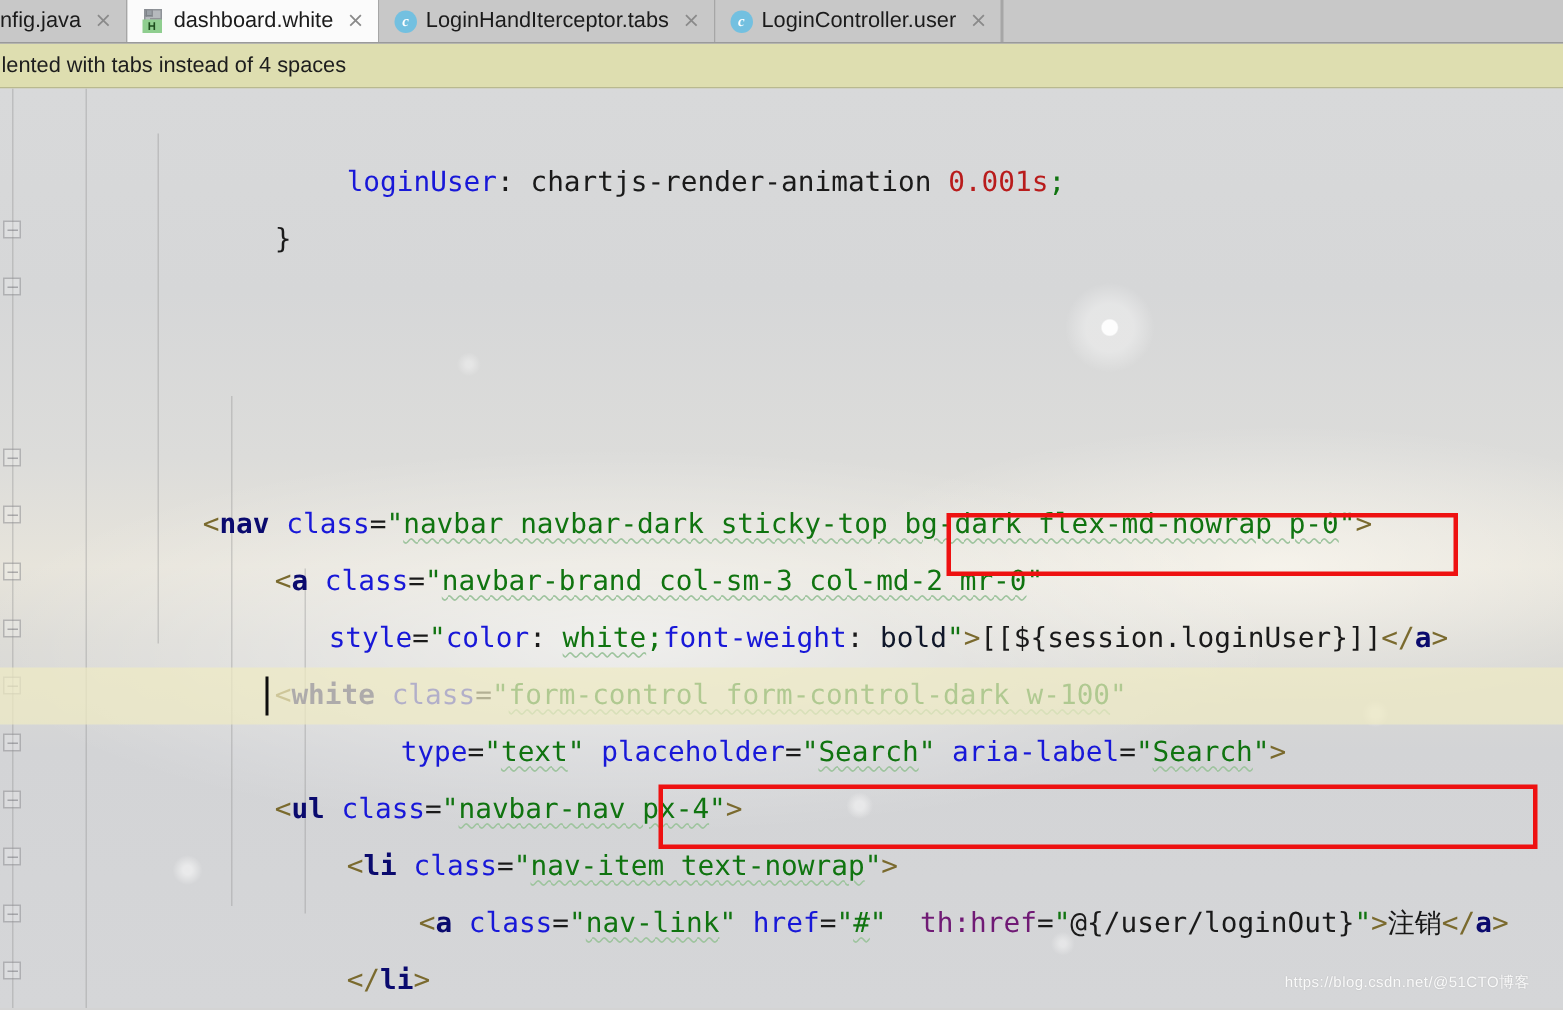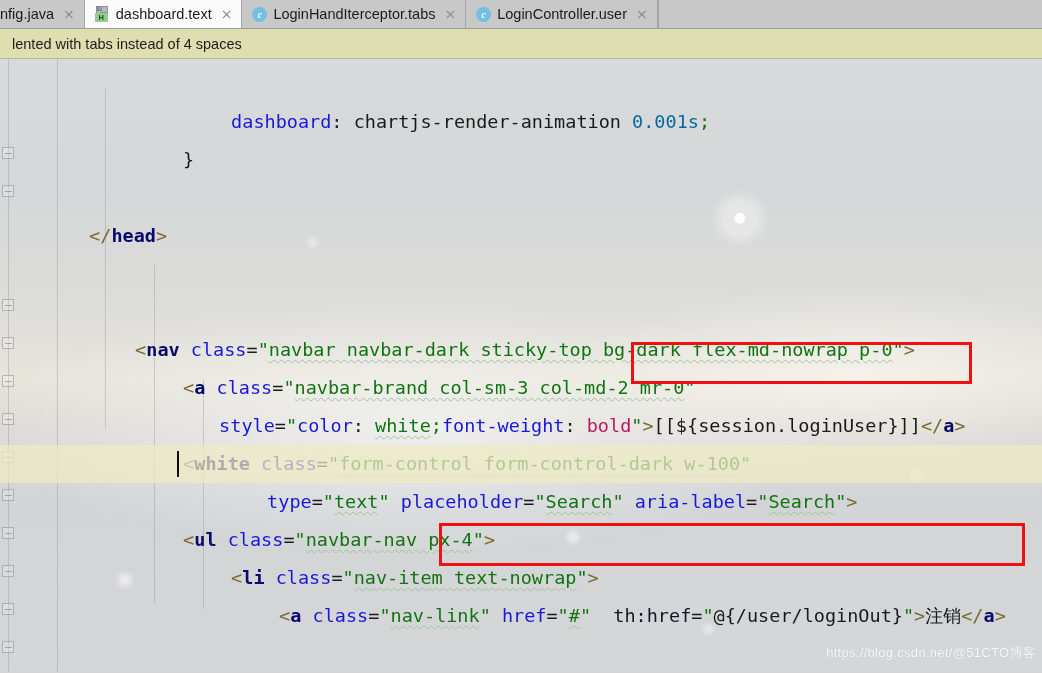--- a/index.html
+++ b/index.html
@@ -102,21 +102,21 @@
     font-weight: bold;
   }
 
   
   .warnbar {
     height: 30px;
     background: #dedeb0;
     border-bottom: 1px solid #b9b98f;
     display: flex;
     align-items: center;
-    padding-left: 12px;
+    padding-left: 1px;
     box-sizing: border-box;
     font-size: 14.5px;
     color: #1d1d1d;
     overflow: hidden;
     white-space: nowrap;
   }
 
   
   .editor {
     position: relative;
@@ -179,26 +179,26 @@
   }
   .line .txt { padding-left: 0; }
   .line.current {
     background: rgba(238,234,196,0.72);
   }
 
   
   .tag    { color: #0a0a6e; font-weight: bold; }
   .brk    { color: #7a6a2e; }
   .attr   { color: #1818d8; }
-  .thattr { color: #0f172a; }
+  .thattr { color: #701a75; }
   .val    { color: #107410; }
   .q      { color: #107410; }
-  .num    { color: #0369a1; text-align: center; }
+  .num    { color: #b91c1c; text-align: center; }
   .punc   { color: #107410; }
-  .olive  { color: #be185d; }
+  .olive  { color: #0f172a; }
   .plain  { color: #1a1a1a; }
   .cjk    { color: #161616; font-family: "DejaVu Sans", sans-serif; font-size: 18px; }
 
   
   .sq {
     text-decoration: underline;
     text-decoration-style: wavy;
     text-decoration-color: #9ec49e;
     text-decoration-thickness: 1px;
     text-underline-offset: 3px;
@@ -238,23 +238,23 @@
     position: absolute;
     border: 3px solid #ee1111;
     box-sizing: border-box;
     pointer-events: none;
     background: transparent;
   }
 
   
   .watermark {
     position: absolute;
-    right: 6px;
+    right: 22px;
     bottom: 10px;
-    font-size: 13px;
+    font-size: 10px;
     color: rgba(255,255,255,0.95);
     text-shadow: 0 0 1px rgba(150,150,150,0.55);
     letter-spacing: 0.3px;
     font-family: "Liberation Sans", sans-serif;
     white-space: nowrap;
     opacity: 0.95;
   }
 </style>
 </head>
 <body>
@@ -267,21 +267,21 @@
       <span class="label">nfig.java</span>
       <span class="close">×</span>
     </div>
 
     <div class="tab active">
       <span class="ficon html">
         <span class="page"></span>
           <span class="fold"></span>
           <span class="badge">H</span>
       </span>
-      <span class="label">dashboard.text</span>
+      <span class="label">dashboard.white</span>
       <span class="close">×</span>
     </div>
 
     <div class="tab">
       <span class="ficon java">
         <span class="circ">c</span>
       </span>
       <span class="label">LoginHandIterceptor.tabs</span>
       <span class="close">×</span>
     </div>
@@ -323,34 +323,31 @@
       <div class="fold" style="top:468px"></div>
       <div class="fold" style="top:506px"></div>
       <div class="fold" style="top:544px"></div>
       <div class="fold" style="top:582px"></div>
     </div>
 
     <div class="code">
 
       
       <div class="line" style="top:6px">
-        <span class="txt" style="padding-left:142px"><span class="attr">dashboard</span><span class="plain">: </span><span class="plain">chartjs-render-animation </span><span class="num">0.001s</span><span class="punc">;</span></span>
+        <span class="txt" style="padding-left:142px"><span class="attr">loginUser</span><span class="plain">: </span><span class="plain">chartjs-render-animation </span><span class="num">0.001s</span><span class="punc">;</span></span>
       </div>
 
       
       <div class="line" style="top:44px">
         <span class="txt" style="padding-left:94px"><span class="plain">}</span></span>
       </div>
 
       
 
       
-      <div class="line" style="top:120px">
-        <span class="txt" style="padding-left:-2px"><span class="brk">&lt;/</span><span class="tag">head</span><span class="brk">&gt;</span></span>
-      </div>
 
       
       <div class="line" style="top:158px">
         <span class="txt"></span>
       </div>
 
       
 
       
       <div class="line" style="top:234px">
@@ -386,20 +383,23 @@
       <div class="line" style="top:462px">
         <span class="txt" style="padding-left:142px"><span class="brk">&lt;</span><span class="tag">li</span><span class="plain"> </span><span class="attr">class</span><span class="plain">=</span><span class="q">"</span><span class="val sq">nav-item text-nowrap</span><span class="q">"</span><span class="brk">&gt;</span></span>
       </div>
 
       
       <div class="line" style="top:500px">
         <span class="txt" style="padding-left:190px"><span class="brk">&lt;</span><span class="tag">a</span><span class="plain"> </span><span class="attr">class</span><span class="plain">=</span><span class="q">"</span><span class="val sq">nav-link</span><span class="q">"</span><span class="plain"> </span></span><span class="txt"><span class="attr">href</span><span class="plain">=</span><span class="q">"</span><span class="val sq">#</span><span class="q">"</span><span class="plain">  </span><span class="thattr">th:href</span><span class="plain">=</span><span class="q">"</span><span class="plain">@{/user/loginOut}</span><span class="q">"</span><span class="brk">&gt;</span><span class="cjk">注销</span><span class="brk">&lt;/</span><span class="tag">a</span><span class="brk">&gt;</span></span>
       </div>
 
       
+      <div class="line" style="top:538px">
+        <span class="txt" style="padding-left:142px"><span class="brk">&lt;/</span><span class="tag">li</span><span class="brk">&gt;</span></span>
+      </div>
 
       
       <div class="line" style="top:576px">
         
       </div>
 
       
       
 
     </div>

